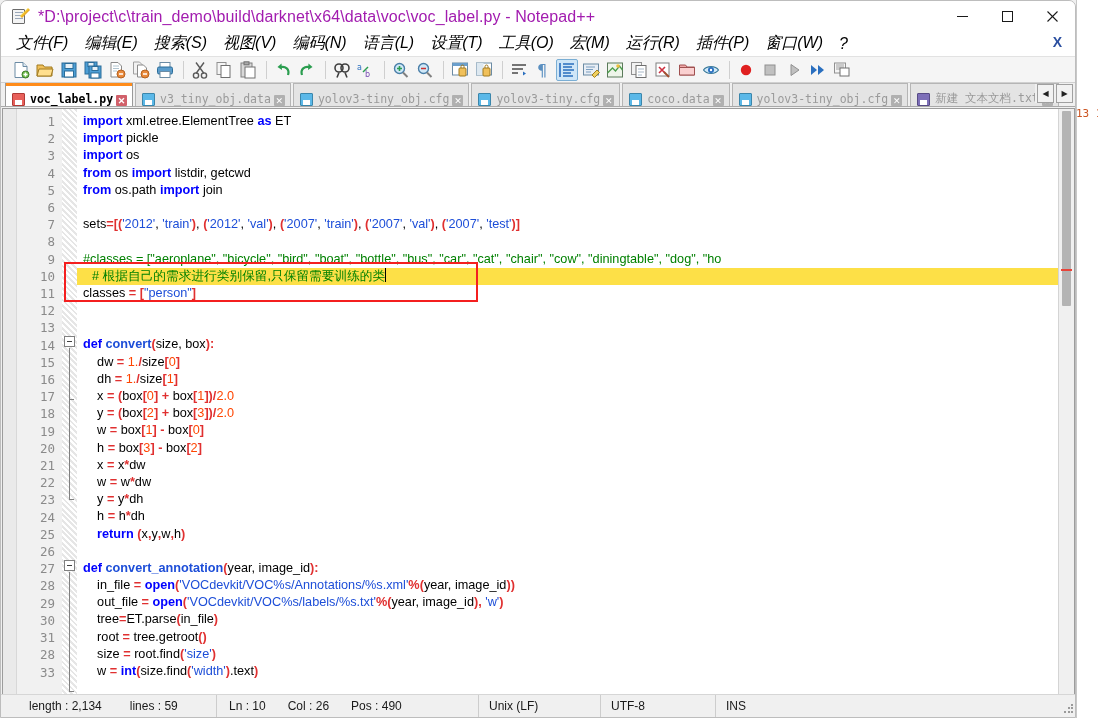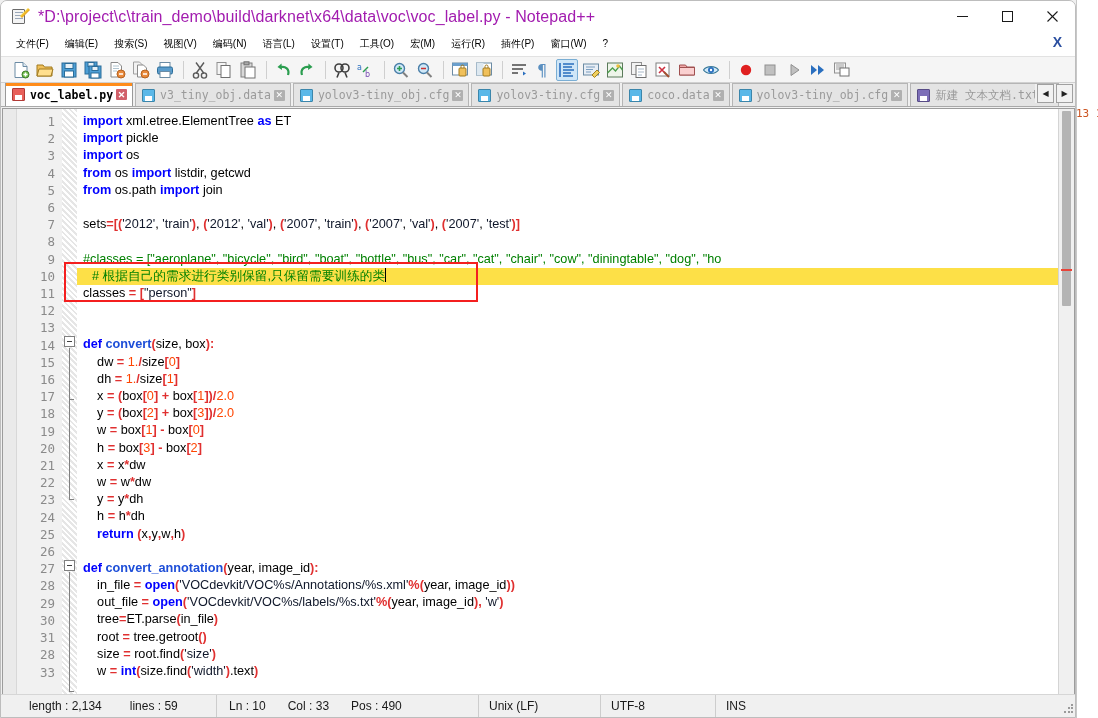--- a/index.html
+++ b/index.html
@@ -106,26 +106,27 @@
   .menubar {
     position: relative;
     height: 24px;
     background: #ffffff;
     display: flex;
     align-items: center;
     padding-left: 9px;
     border-bottom: 1px solid #ffffff;
   }
   .menu-item {
-    font-size: 10px;
+    font-size: 16px;
     color: #000000;
     padding: 2px 6px;
     margin-right: 4px;
     white-space: nowrap;
     cursor: default;
+    font-style: italic;
   }
   .menu-close-x {
     position: absolute;
     right: 13px; top: 2px;
     font-size: 14px;
     font-weight: bold;
     color: #2b4fa0;
     cursor: pointer;
   }
 
@@ -164,21 +165,21 @@
     background: #f0f0f0;
     display: flex;
     align-items: flex-end;
     padding-left: 4px;
     overflow: hidden;
     border-bottom: 1px solid #a9a9a9;
   }
   .tab {
     height: 23px;
     display: flex;
-    align-items: center;
+    align-items: flex-end;
     padding: 0 5px 0 6px;
     margin-right: 2px;
     background: #e4e4e4;
     border: 1px solid #b5b5b5;
     border-bottom: none;
     font-family: "DejaVu Sans Mono", monospace;
     font-size: 11.5px;
     color: #9a9a9a;
     white-space: nowrap;
     flex: none;
@@ -323,21 +324,21 @@
   .code-line { height: 17.2px; position: relative; }
   .code-line.curline {
     background: #fde047;
     margin-left: -6px;
     padding-left: 15px;
   }
   .kw   { color: #0000ff; font-weight: bold; }
   .fn   { color: #1d4ed8; font-weight: bold; }
   .num  { color: #ff4500; }
   .op   { color: #e03030; font-weight: bold; }
-  .str  { color: #0f172a; margin-top: 28px; }
+  .str  { color: #1d4ed8; margin-top: 28px; }
   .cmt  { color: #008000; }
   .pct  { color: #e03030; font-weight: bold; }
   .plain { color: #000000; }
   .caret {
     display: inline-block;
     width: 1px; height: 14px;
     background: #000000;
     vertical-align: -2px;
   }
 
@@ -835,21 +836,21 @@
       <div class="h-thumb"></div>
     </div>
 
     <div class="statusbar">
       <div class="sb-cell sb-len">
         <span>length : 2,134</span>
         <span>lines : 59</span>
       </div>
       <div class="sb-cell sb-pos">
         <span>Ln : 10</span>
-        <span>Col : 33</span>
+        <span>Col : 26</span>
         <span>Pos : 490</span>
       </div>
       <div class="sb-cell sb-eol">Unix (LF)</div>
       <div class="sb-cell sb-enc">UTF-8</div>
       <div class="sb-cell sb-ins">INS</div>
       <div class="sb-grip"></div>
     </div>
 
   </div>
 </div>

